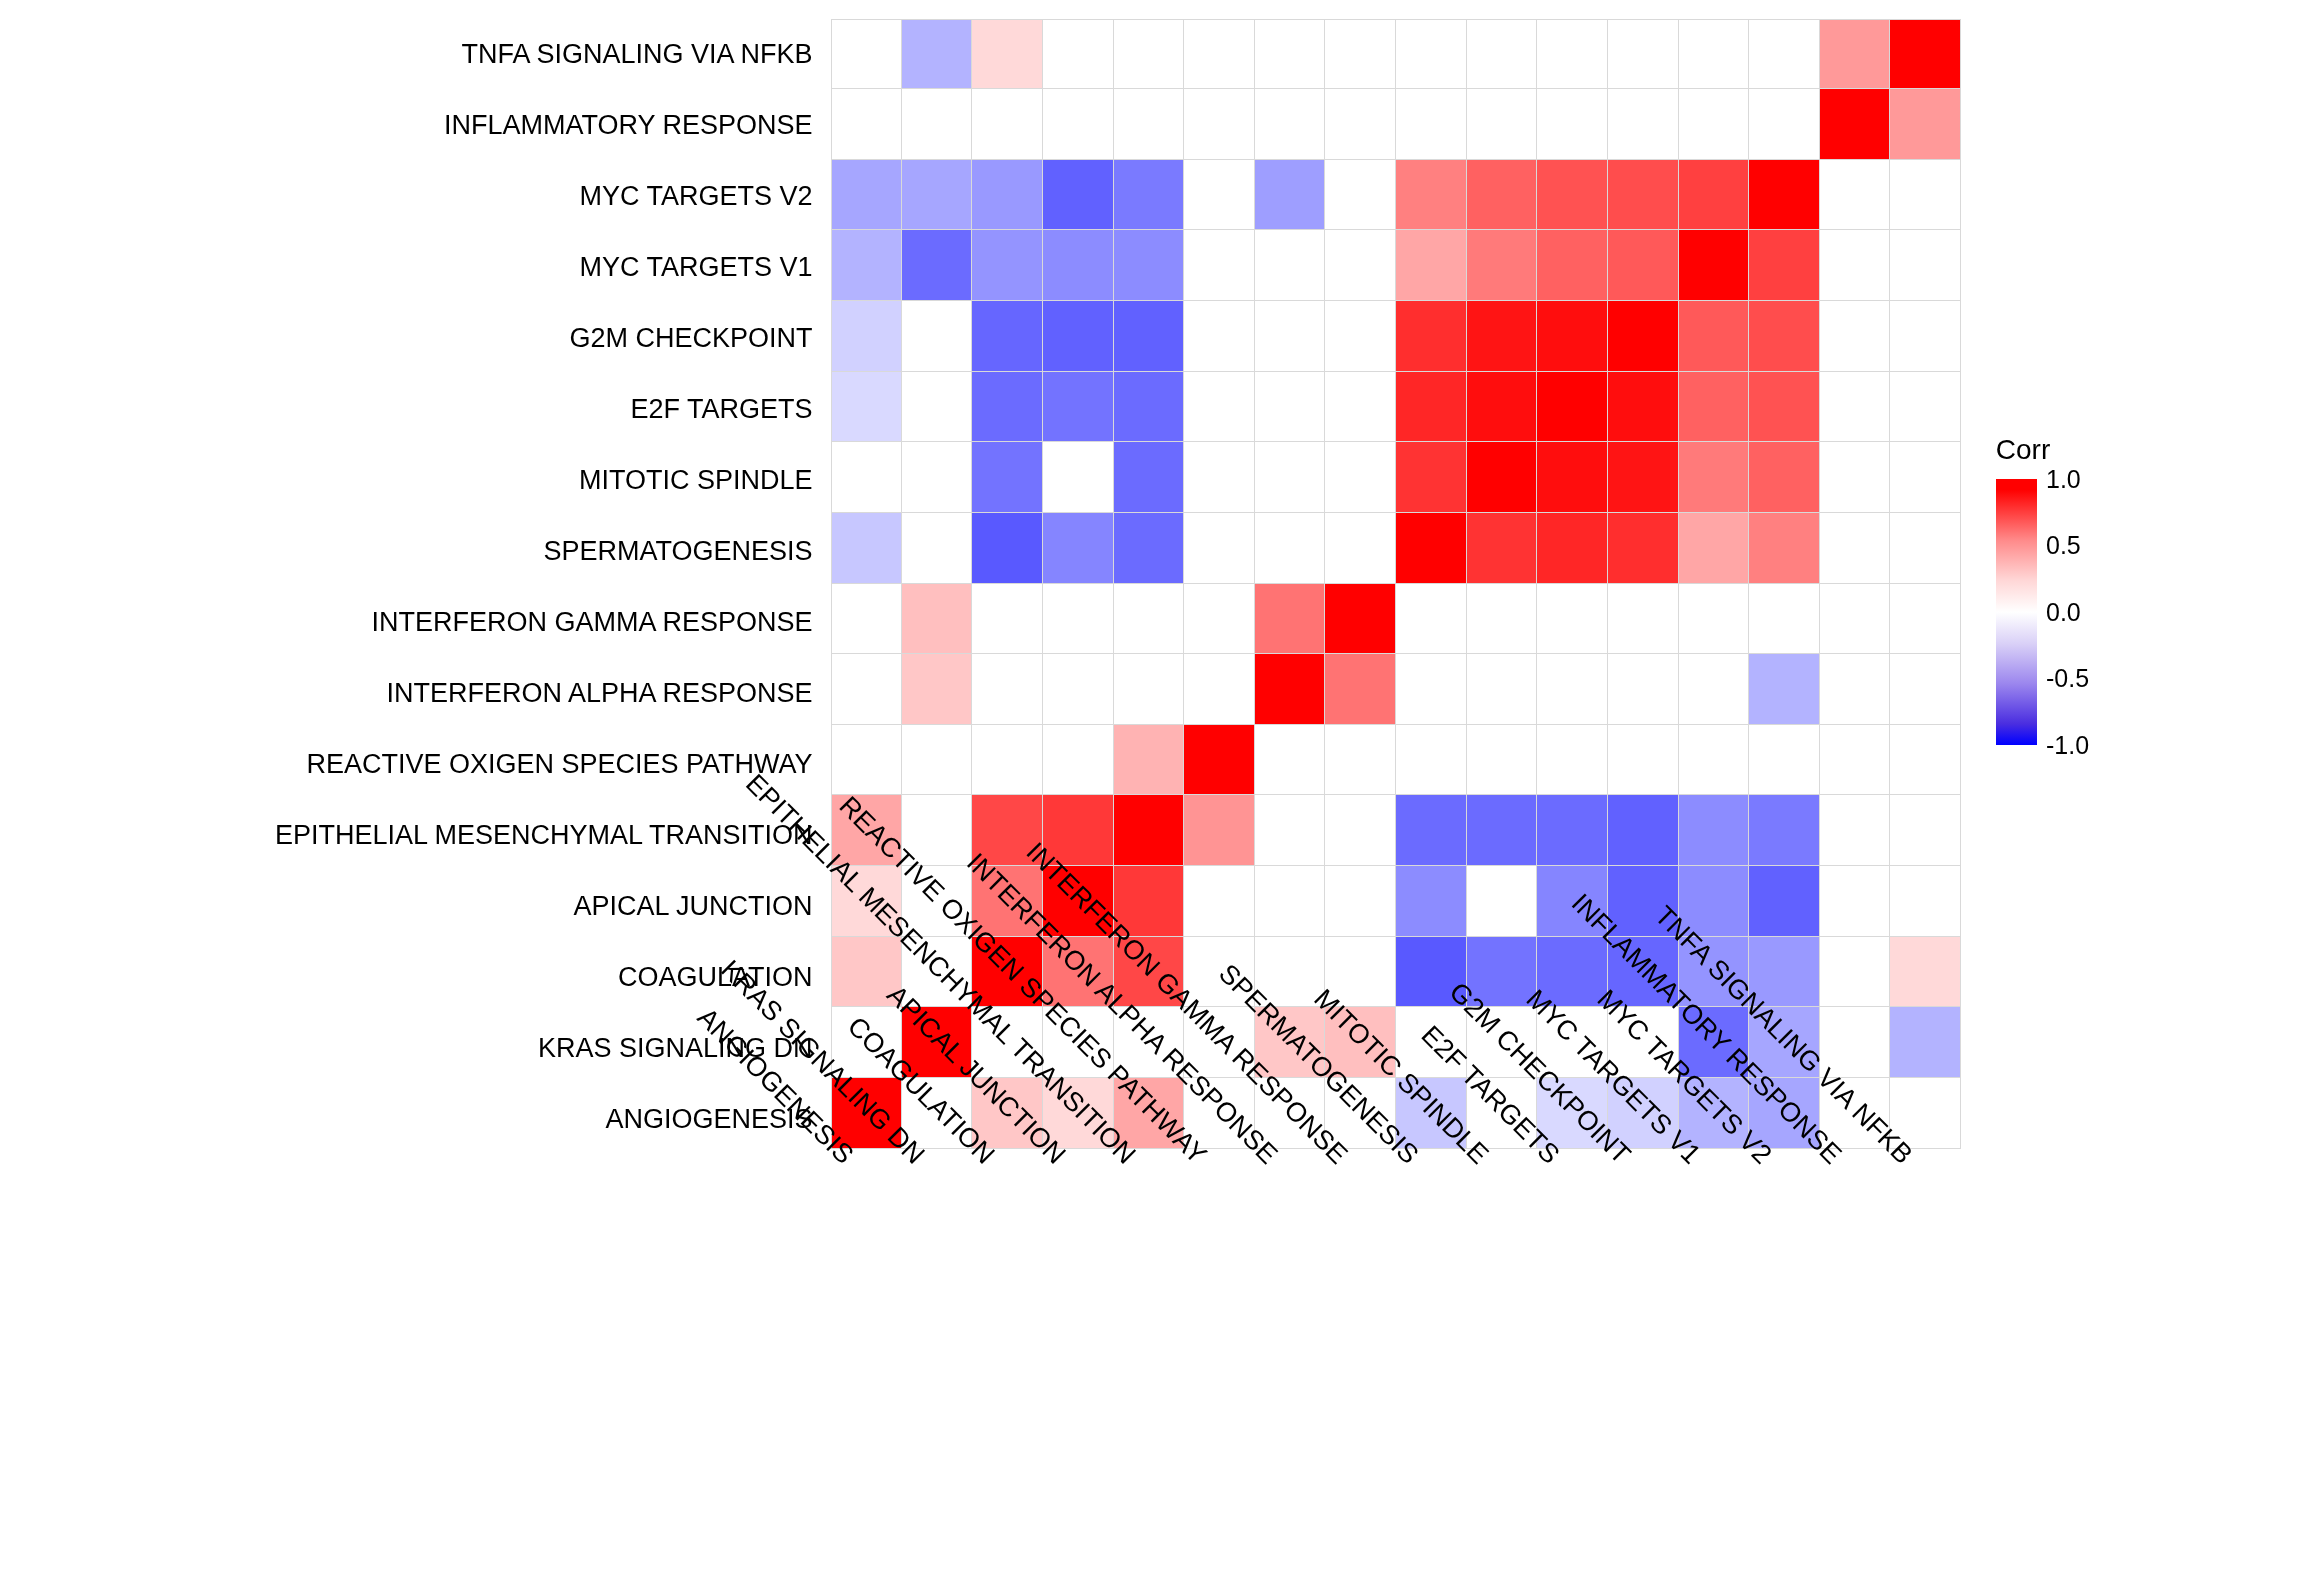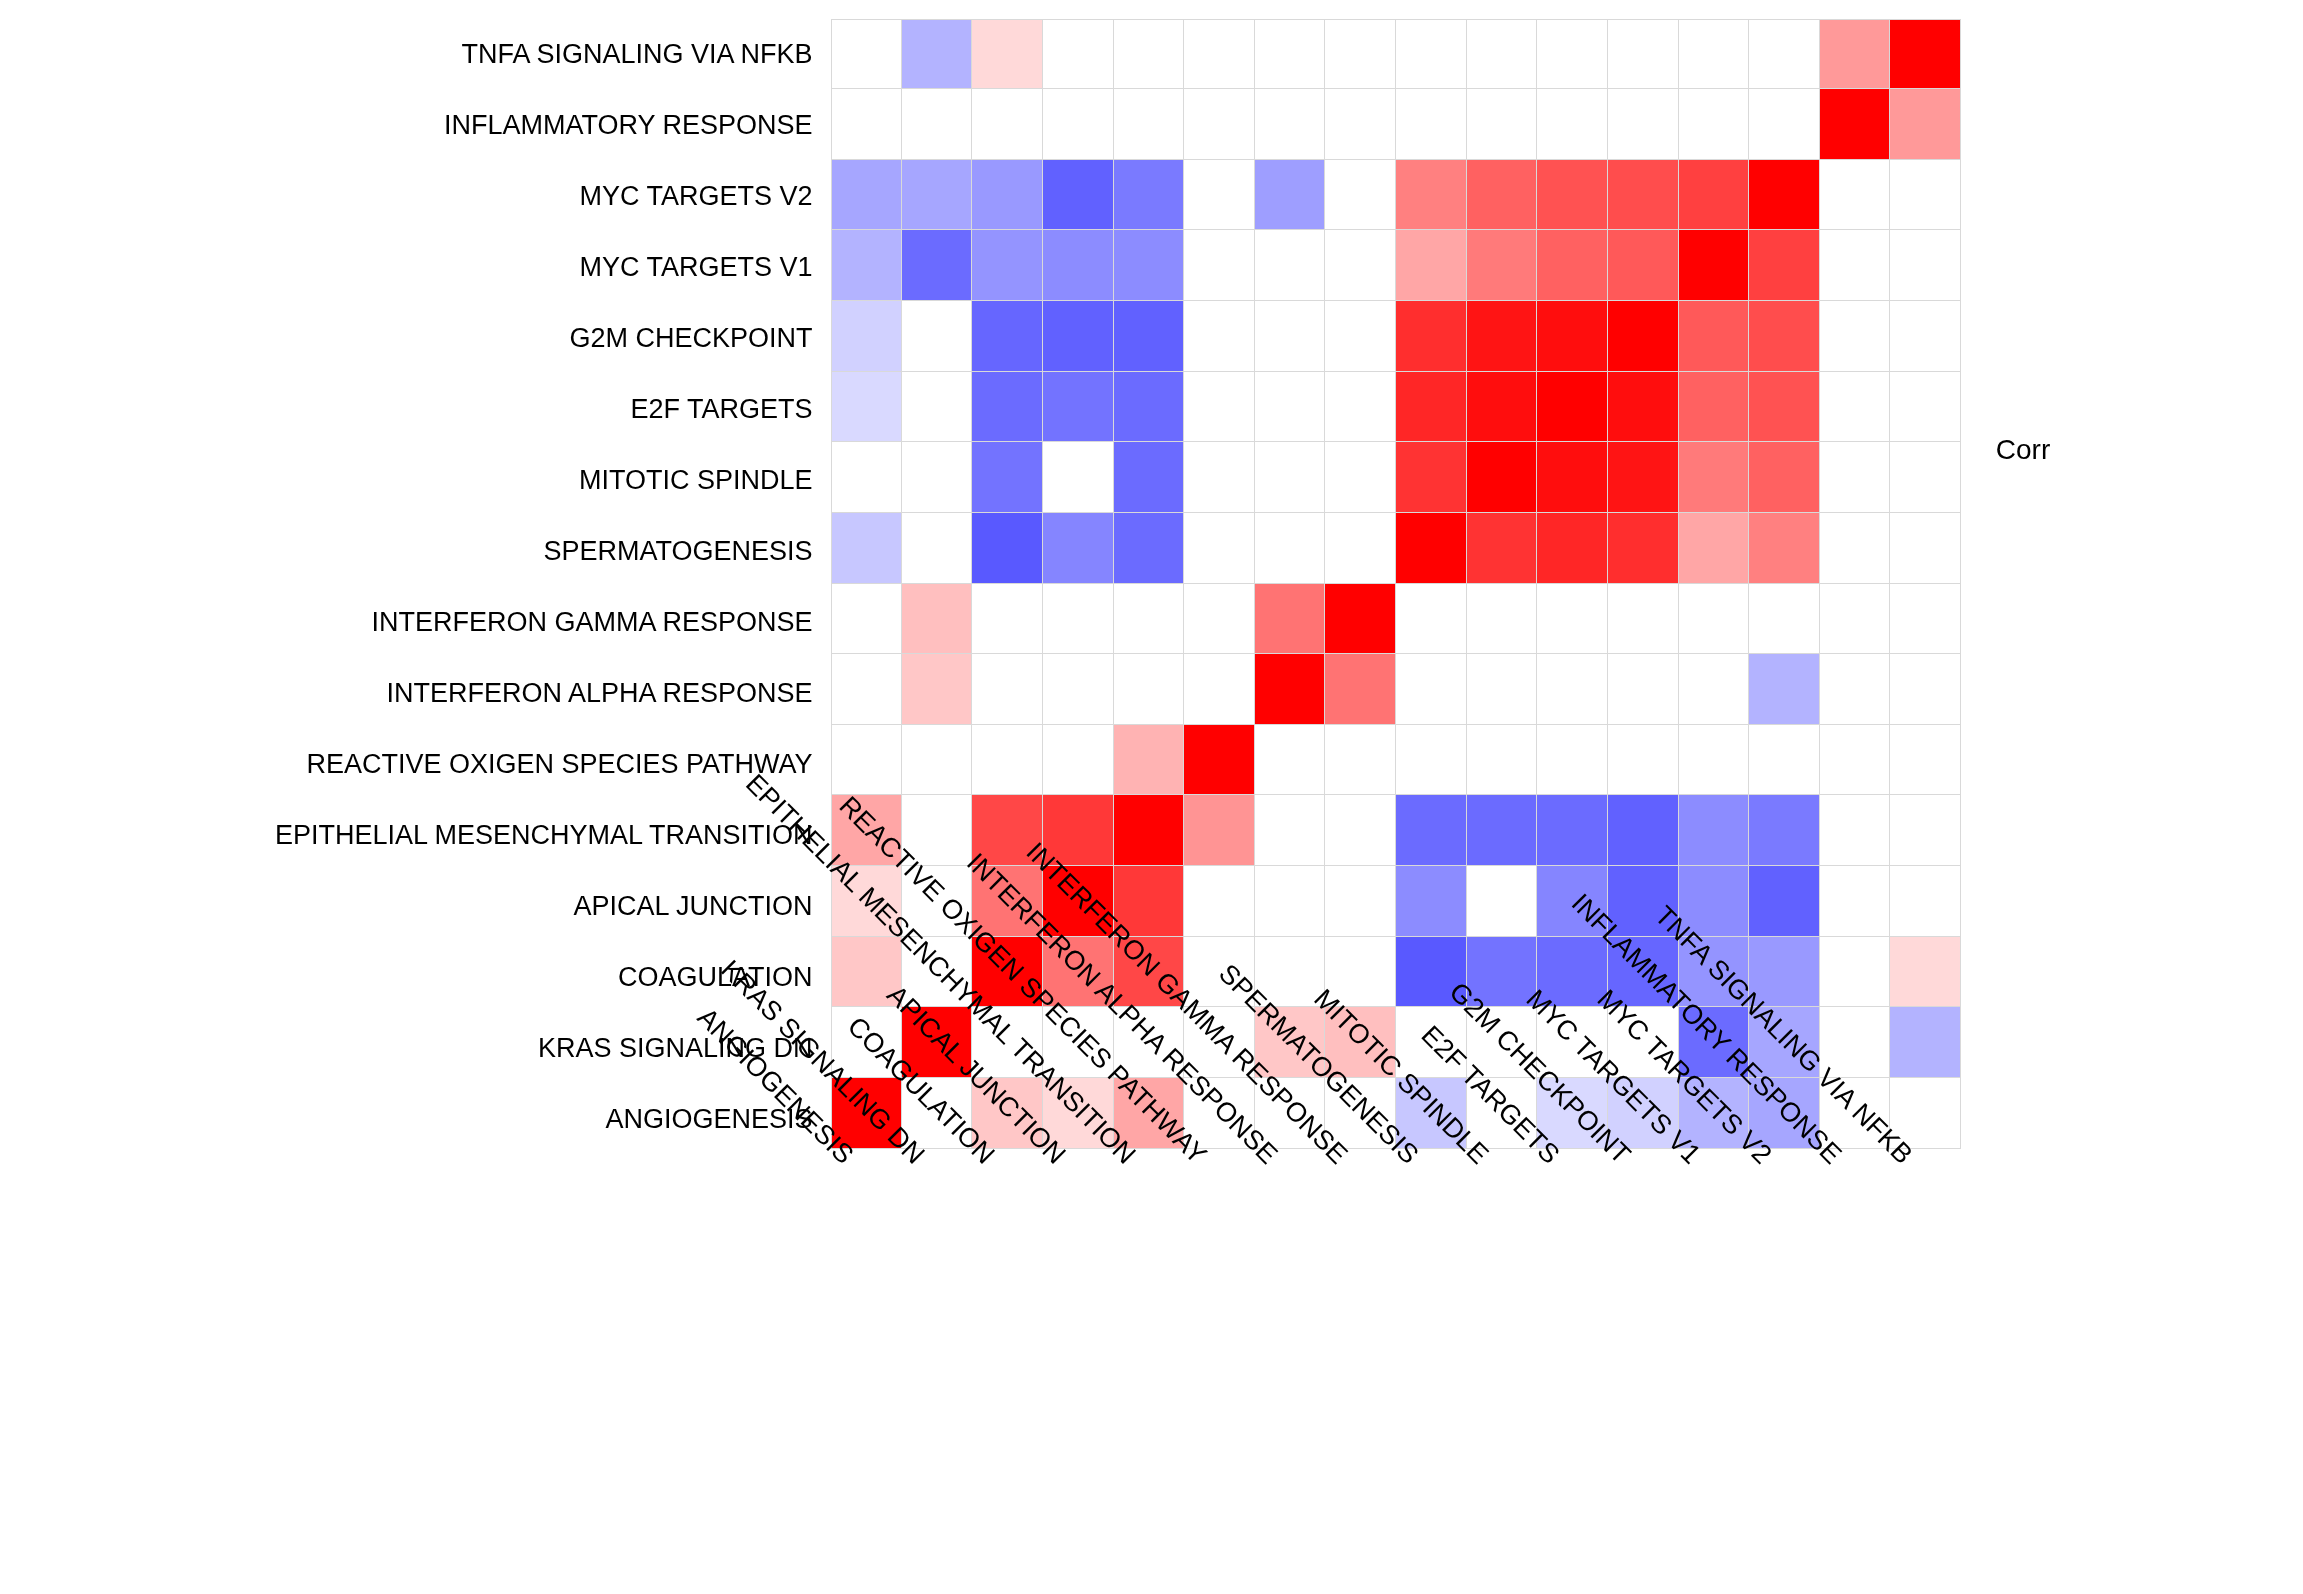--- a/index.html
+++ b/index.html
@@ -462,16 +462,24 @@
       <div class="xlabel-wrap" style="left: 988px;">
         <div class="xlabel"><span class="xlabel-inner">INFLAMMATORY RESPONSE</span></div>
       </div>
       <div class="xlabel-wrap" style="left: 1059px;">
         <div class="xlabel"><span class="xlabel-inner">TNFA SIGNALING VIA NFKB</span></div>
       </div>
     </div>
 
   <div id="legend">
     <div id="legend-title">Corr</div>
+    <div id="legend-body">
+      <div id="legend-bar"></div>
+    <div class="legend-tick" style="top: 0px;">1.0</div>
+        <div class="legend-tick" style="top: 66px;">0.5</div>
+        <div class="legend-tick" style="top: 133px;">0.0</div>
+        <div class="legend-tick" style="top: 199px;">-0.5</div>
+        <div class="legend-tick" style="top: 266px;">-1.0</div>
+      </div>
   </div>
 
 </div>
 
 
 </body></html>

